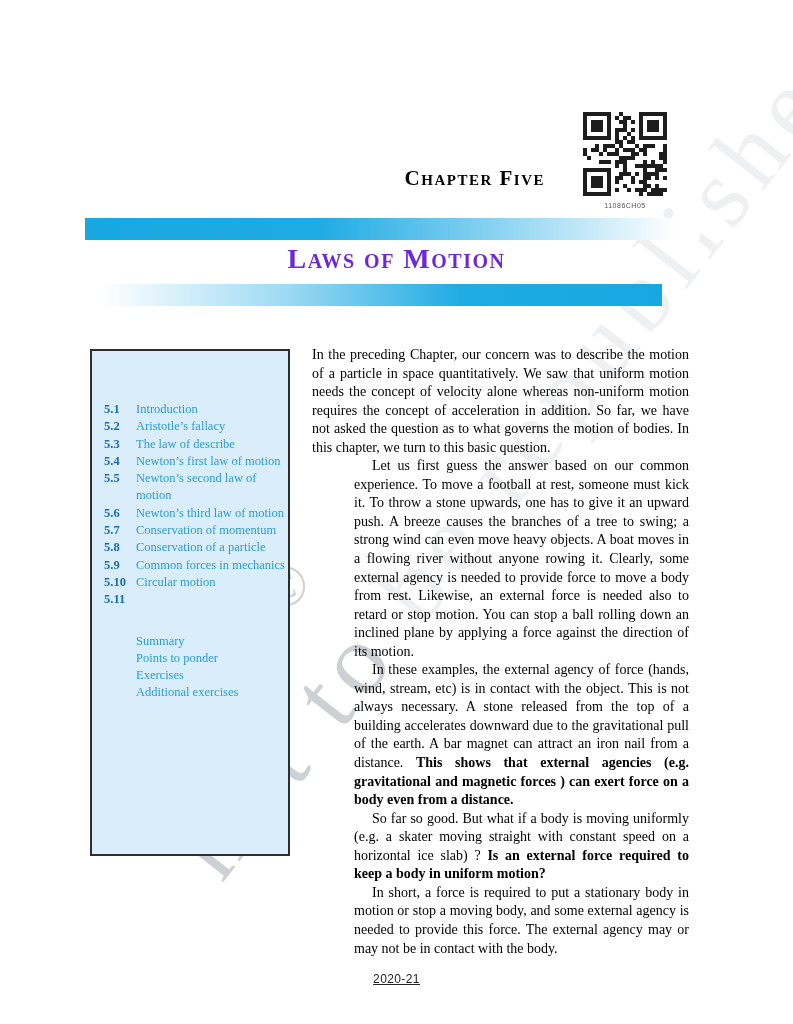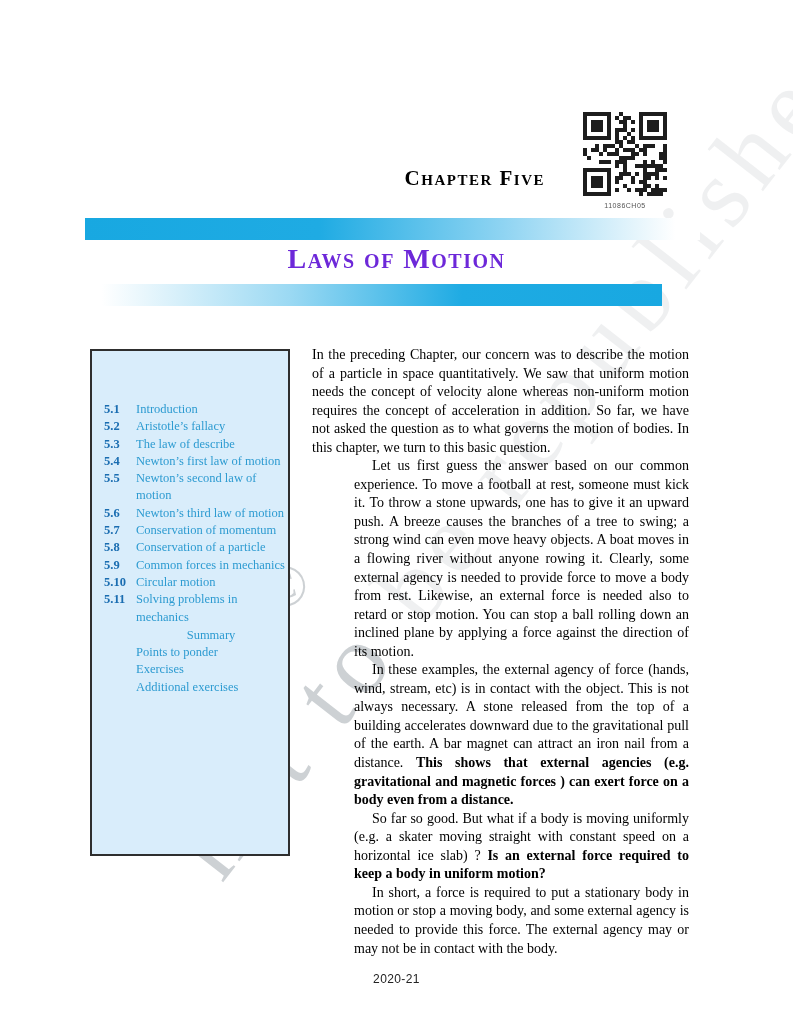--- a/index.html
+++ b/index.html
@@ -41,35 +41,35 @@
   }
 
   
   .sidebar {
     position:absolute; left:90px; top:349px; width:200px; height:507px;
     background:#d9edfb; border:2px solid #2e2e2e; padding:50px 2px 0 12px;
   }
   .toc-row { display:flex; align-items:flex-start; font-size:12.5px; line-height:17.3px; }
   .toc-num { flex:0 0 32px; font-weight:bold; color:#1a6db1; }
   .toc-label { flex:1; color:#2d9bd1; }
-  .toc-gap { margin-top:1px;text-align:center; }
+  .toc-gap { margin-top:24px; }
 
   
   .main { position:absolute; left:312px; top:346px; width:377px; }
   .section-heading { font-size:14.5px; font-weight:bold; letter-spacing:0.2px; margin-bottom:9px; }
   .section-heading .sec-num { color:#111111; }
   .section-heading .sec-title { color:#0d9fdc; margin-left:7px; }
   .body-p { font-size:14px; line-height:18.55px; text-align:justify; color:#000000; }
   .body-p.indent { text-indent:18px;margin-left:42px; }
   .bold-run { font-weight:bold; }
 
   
   .footer {
     position:absolute; left:0; top:972px; width:793px; text-align:center;
-    font-family:"Liberation Sans", sans-serif; font-size:12px; letter-spacing:0.4px; color:#222;
+    font-family:"Liberation Sans", sans-serif; font-size:12px; letter-spacing:0.4px; color:#222;text-decoration:underline;
   }
 </style>
 </head>
 <body>
 
 <div class="page">
 
   <div class="wm wm-copy">©</div>
   <div class="wm wm-line"><span class="wm-strong">not to </span><span class="wm-weak">be republished</span></div>
 
@@ -339,21 +339,20 @@
     <div class="toc-row">
         <span class="toc-num">5.9</span>
         <span class="toc-label">Common forces in mechanics</span>
       </div>
     <div class="toc-row">
         <span class="toc-num">5.10</span>
         <span class="toc-label">Circular motion</span>
       </div>
     <div class="toc-row">
         <span class="toc-num">5.11</span>
-        <span class="toc-label">Solving problems in mechanics</span>
       </div>
     <div class="toc-row toc-gap">
         <span class="toc-num"></span>
         <span class="toc-label">Summary</span>
       </div>
     <div class="toc-row">
         <span class="toc-num"></span>
         <span class="toc-label">Points to ponder</span>
       </div>
     <div class="toc-row">

